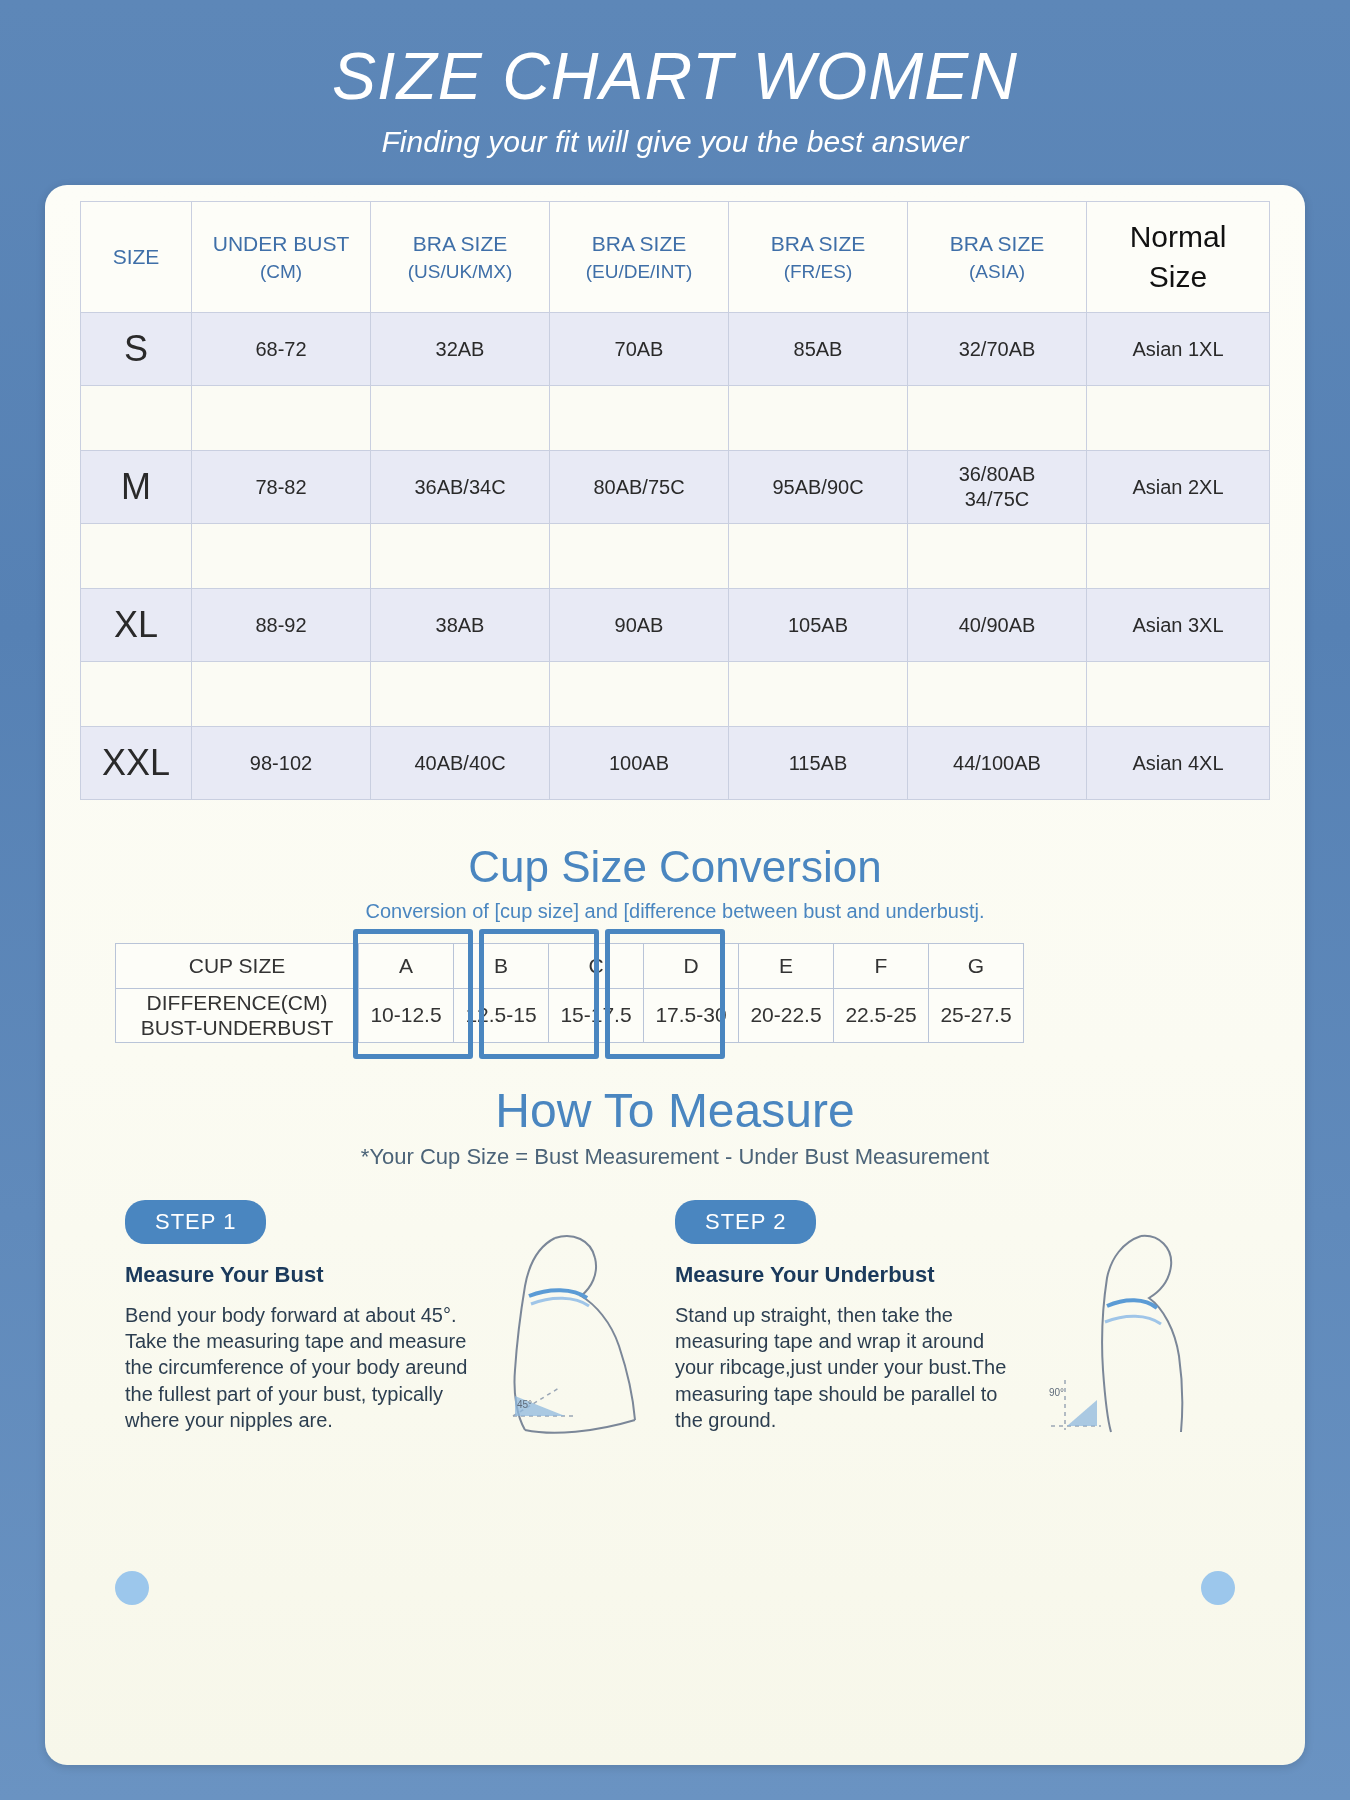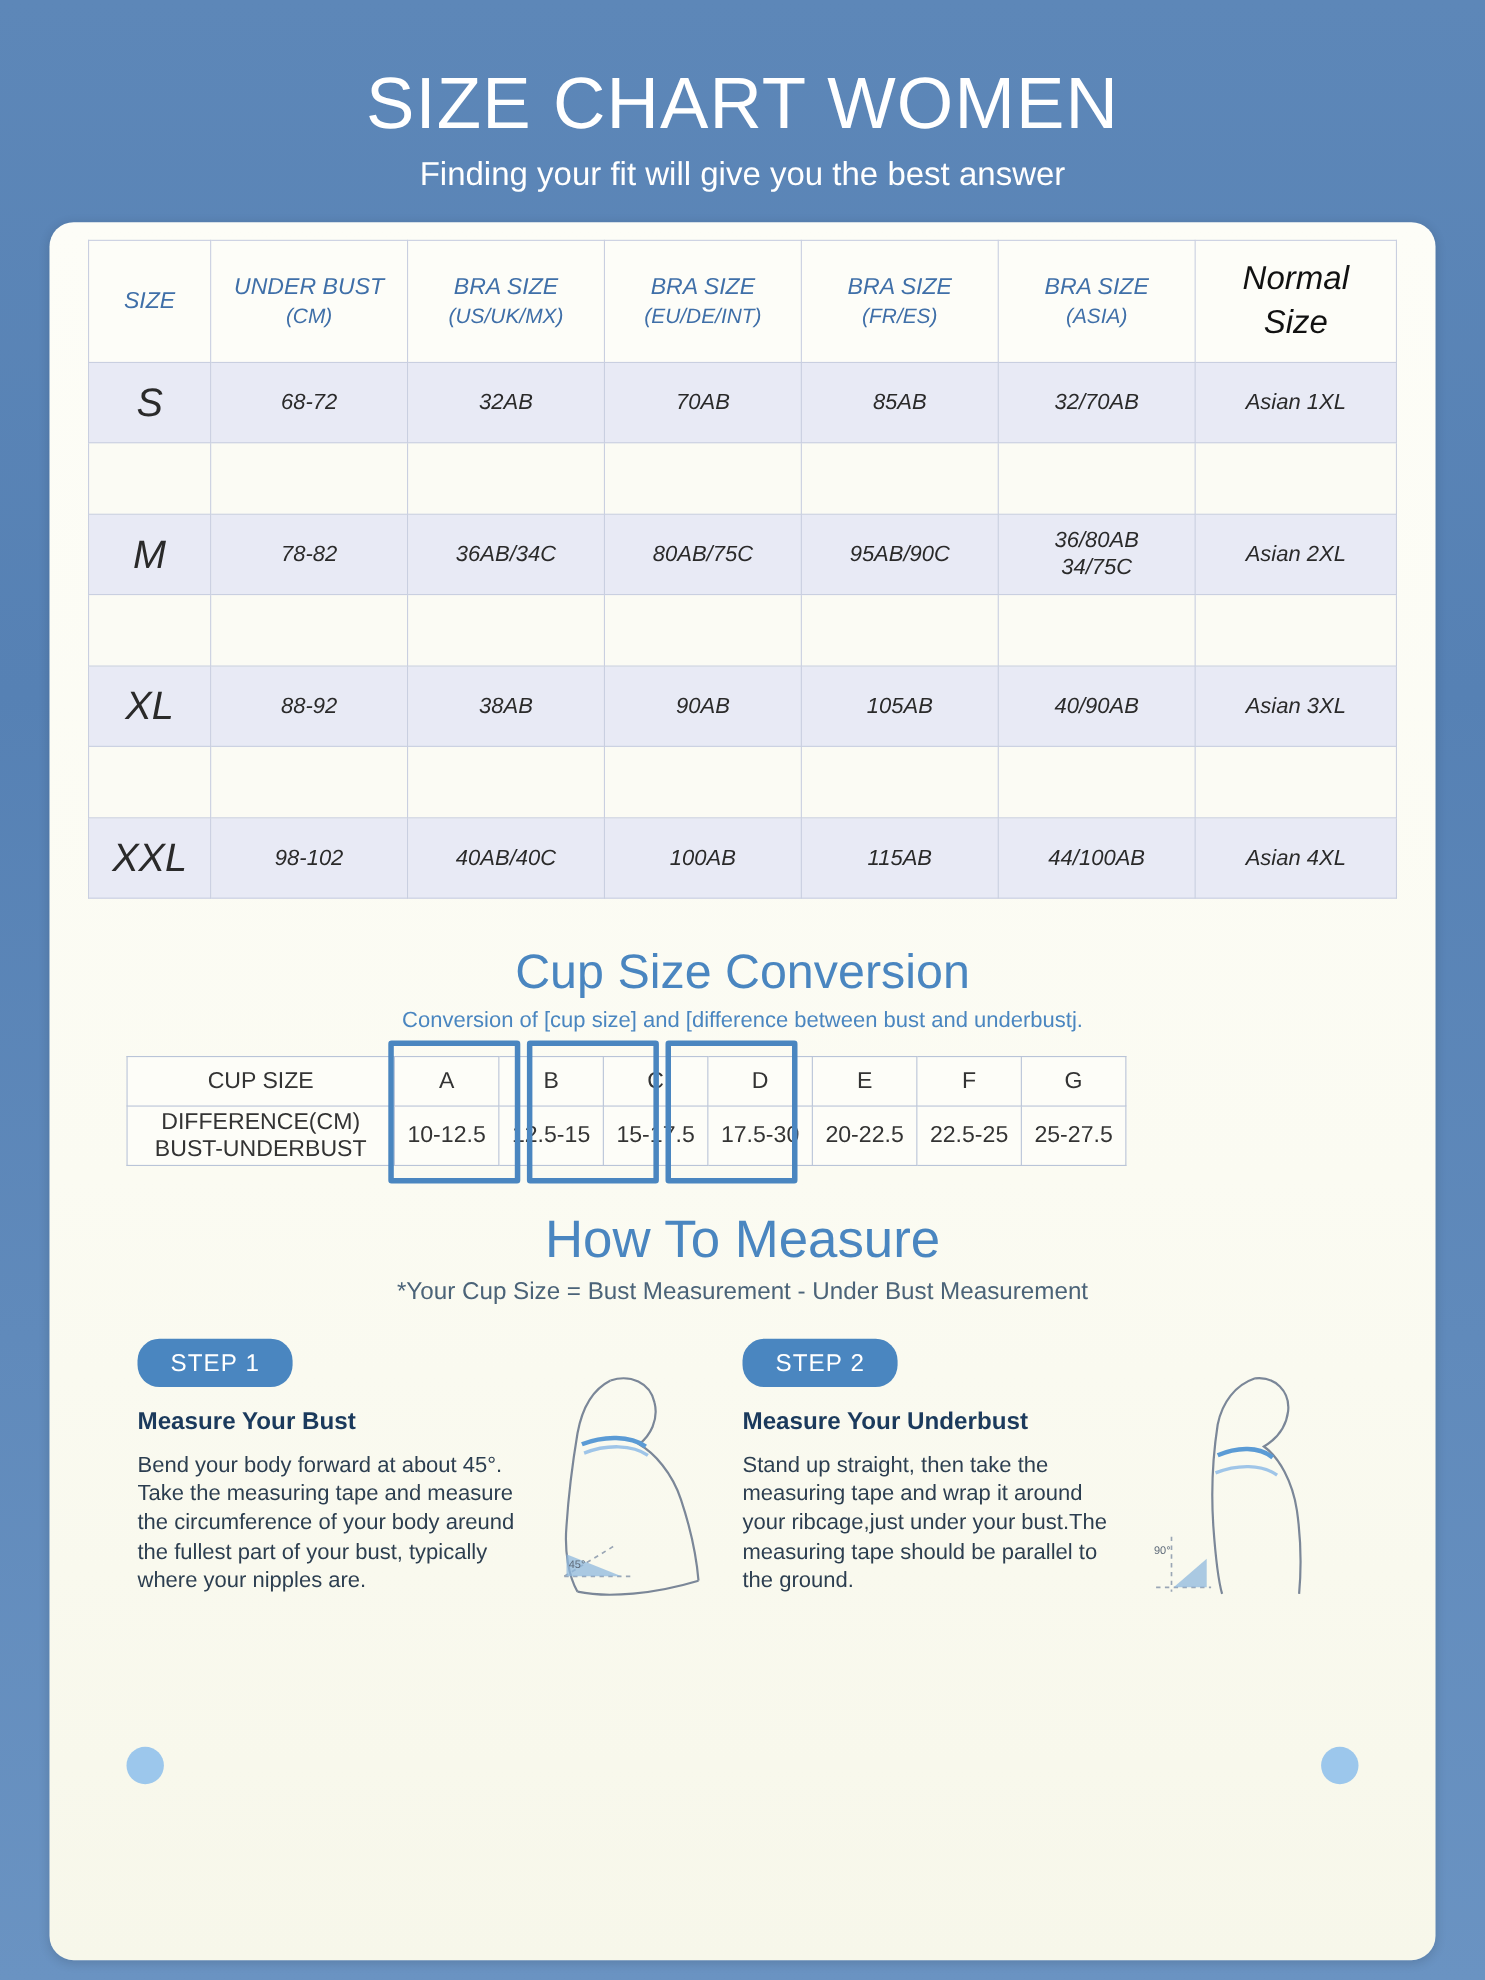--- a/index.html
+++ b/index.html
@@ -16,21 +16,22 @@
   .page {
     position: relative;
     width: 1350px;
     height: 1800px;
     box-sizing: border-box;
     padding: 0 45px;
   }
   
   .header {
     text-align: center;
-    padding-top: 59px;
+    padding-top: 42px;
+    font-style: italic;
   }
   .main-title {
     color: #ffffff;
     font-size: 66px;
     letter-spacing: 1px;
     line-height: 1.05;
     font-weight: 400;
   }
   .sub-title {
     color: #ffffff;
@@ -47,21 +48,20 @@
     box-shadow: 0 2px 10px rgba(0,0,0,0.14);
     position: relative;
     overflow: hidden;
   }
   
   table.size-table {
     border-collapse: collapse;
     width: 975px;
     margin: 16px auto 0 auto;
     table-layout: fixed;
-    font-style: italic;
   }
   table.size-table td, table.size-table th {
     border: 1px solid #c9cfe0;
     text-align: center;
     vertical-align: middle;
     color: #2a2a2a;
   }
   table.size-table thead th {
     color: #3f6fa8;
     font-weight: 400;

